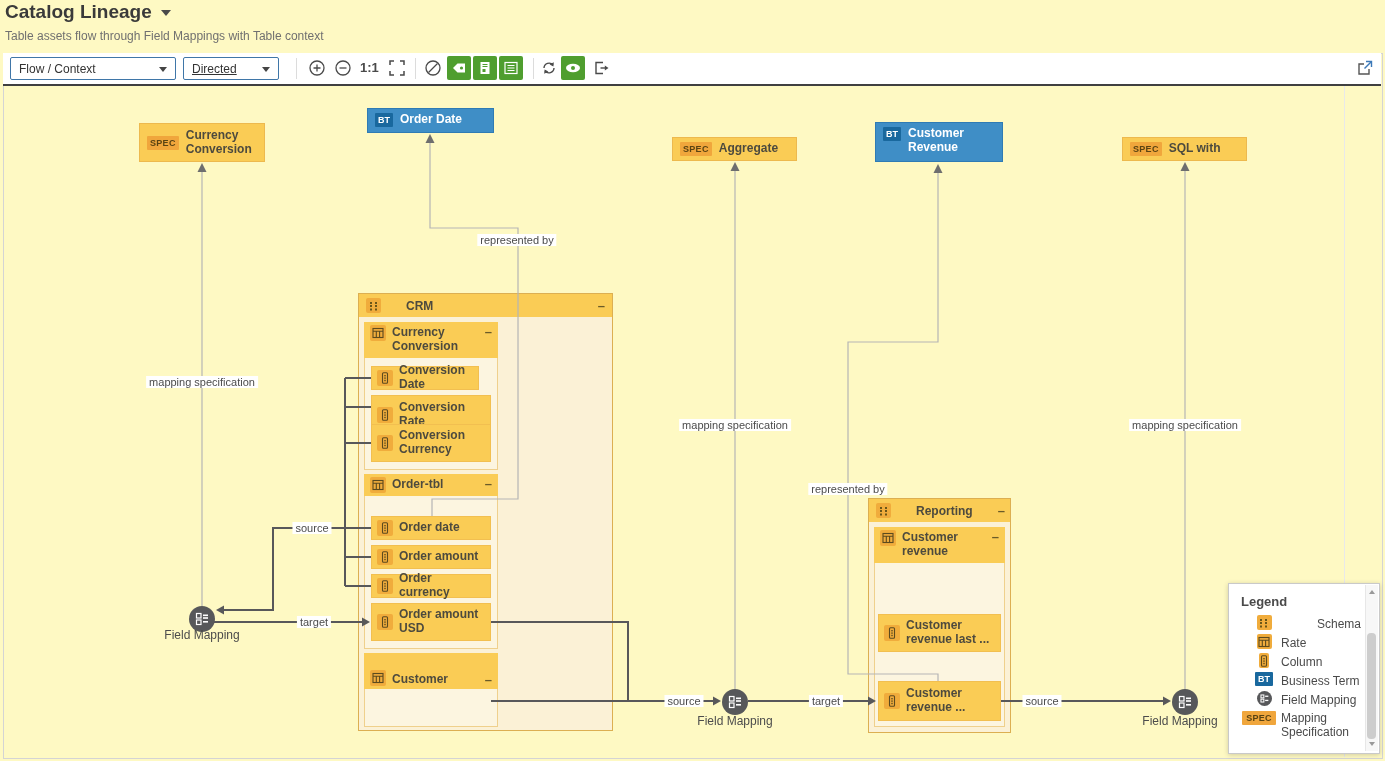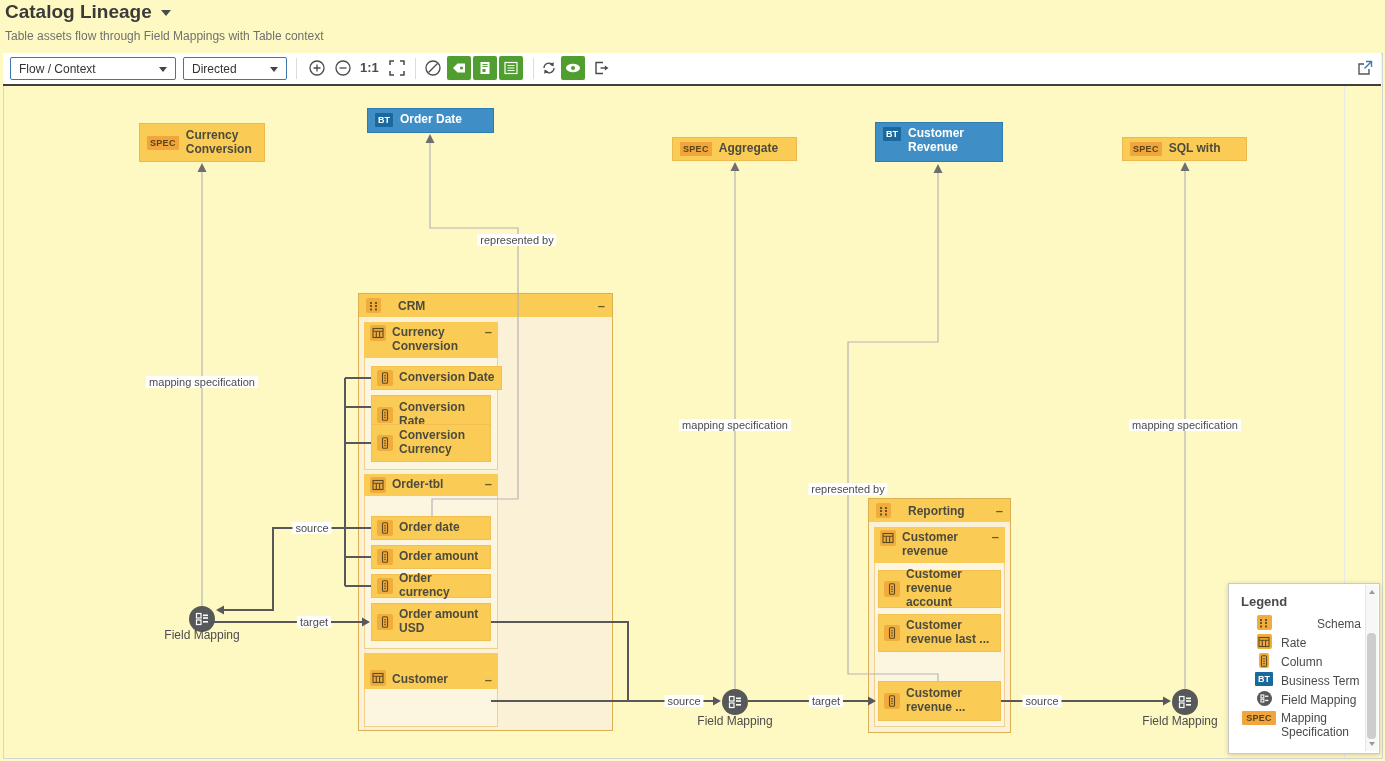--- a/index.html
+++ b/index.html
@@ -27,21 +27,21 @@
   .tb-ratio{position:absolute;top:7px;font-size:13px;font-weight:bold;color:#4a4a4a;cursor:pointer;}
   .panel-divider{left:1344px;top:54px;width:1px;height:703px;background:#e9e9e9;z-index:1;}
 
   
   .edges{left:0;top:0;width:1385px;height:761px;z-index:2;pointer-events:none;}
   .layer1{z-index:1;} .layer3{z-index:3;} .layer4{z-index:4;}
 
   
   .group{background:#fbf1d6;border:1px solid #dcaf52;box-sizing:border-box;}
   .group-header{position:absolute;left:0;top:0;right:0;height:23px;background:#facc55;
-     display:flex;align-items:center;padding:0 7px;box-sizing:border-box;gap:17px;cursor:pointer;}
+     display:flex;align-items:center;padding:0 7px;box-sizing:border-box;gap:25px;cursor:pointer;}
   .group-label{font-size:12px;font-weight:bold;color:#4d4a3e;flex:1;}
   .collapse-btn{font-size:13px;font-weight:bold;color:#6b5b28;cursor:pointer;line-height:1;}
   .tablebox{background:#fcf5e0;border:1px solid #efd08c;box-sizing:border-box;}
   .table-header{background:#facc55;display:flex;align-items:flex-start;padding:3px 6px;box-sizing:border-box;gap:6px;cursor:pointer;}
   .table-header .group-label{line-height:1.2;}
   .colbox{background:#facc55;border:1px solid #f2bf50;box-sizing:border-box;display:flex;align-items:center;
      padding:2px 5px;gap:6px;cursor:pointer;}
   .col-label{font-size:12px;font-weight:bold;color:#4d4a3e;line-height:1.15;}
   .icon-badge{flex:0 0 auto;width:16px;height:16px;background:#f0ac3c;border-radius:2px;
      display:flex;align-items:center;justify-content:center;}
@@ -89,21 +89,21 @@
   </div>
   <div class="abs page-subtitle">Table assets flow through Field Mappings with Table context</div>
 
   <div class="abs frame"></div>
   <div class="abs panel-divider"></div>
   <div class="abs toolbar">
     <div class="select" style="left:7px;width:166px;">
       <span>Flow / Context</span>
       <span class="sel-caret"></span>
     </div>
-    <div class="select" style="left:180px;width:104px;">
+    <div class="select" style="left:180px;width:96px;text-decoration:underline;">
       <span>Directed</span>
       <span class="sel-caret"></span>
     </div>
     <div class="tb-sep" style="left:293px;"></div>
 
     <div class="tb-btn" style="left:305px;">
       <svg width="18" height="18" viewBox="0 0 18 18">
           <circle cx="9" cy="9" r="7" fill="none" stroke="#4a4a4a" stroke-width="1.3"></circle>
           <path d="M5.5 9 H12.5 M9 5.5 V12.5" stroke="#4a4a4a" stroke-width="1.3"></path>
         </svg>
@@ -282,21 +282,21 @@
   <div class="abs table-header layer3" style="left:364px;top:322px;width:134px;height:36px;">
     <span class="icon-badge">
         <svg width="12" height="12" viewBox="0 0 12 12">
           <rect x="1" y="1.5" width="10" height="9" fill="none" stroke="#5c4a1e" stroke-width="1.1"></rect>
           <path d="M1 4.2 H11 M4.3 4.2 V10.5 M7.6 4.2 V10.5" stroke="#5c4a1e" stroke-width="1.1"></path>
         </svg>
       </span>
     <span class="group-label">Currency Conversion</span>
     <span class="collapse-btn">–</span>
   </div>
-  <div class="abs colbox layer3" style="left:371px;top:366px;width:131px;height:24px;">
+  <div class="abs colbox layer3" style="left:371px;top:366px;width:108px;height:24px;">
     <span class="icon-badge">
         <svg width="12" height="12" viewBox="0 0 12 12">
           <rect x="3.5" y="0.8" width="5" height="10.4" rx="1" fill="none" stroke="#5c4a1e" stroke-width="1.1"></rect>
           <g fill="#5c4a1e">
             <rect x="5.3" y="3" width="1.4" height="1.4"></rect>
             <rect x="5.3" y="5.4" width="1.4" height="1.4"></rect>
             <rect x="5.3" y="7.8" width="1.4" height="1.4"></rect>
           </g>
         </svg>
       </span>
@@ -405,33 +405,20 @@
 
   <div class="abs table-header layer3" style="left:874px;top:527px;width:131px;height:36px;">
     <span class="icon-badge">
         <svg width="12" height="12" viewBox="0 0 12 12">
           <rect x="1" y="1.5" width="10" height="9" fill="none" stroke="#5c4a1e" stroke-width="1.1"></rect>
           <path d="M1 4.2 H11 M4.3 4.2 V10.5 M7.6 4.2 V10.5" stroke="#5c4a1e" stroke-width="1.1"></path>
         </svg>
       </span>
     <span class="group-label">Customer revenue</span>
     <span class="collapse-btn">–</span>
-  </div>
-  <div class="abs colbox layer3" style="left:878px;top:570px;width:123px;height:38px;">
-    <span class="icon-badge">
-        <svg width="12" height="12" viewBox="0 0 12 12">
-          <rect x="3.5" y="0.8" width="5" height="10.4" rx="1" fill="none" stroke="#5c4a1e" stroke-width="1.1"></rect>
-          <g fill="#5c4a1e">
-            <rect x="5.3" y="3" width="1.4" height="1.4"></rect>
-            <rect x="5.3" y="5.4" width="1.4" height="1.4"></rect>
-            <rect x="5.3" y="7.8" width="1.4" height="1.4"></rect>
-          </g>
-        </svg>
-      </span>
-    <span class="col-label">Customer revenue account</span>
   </div>
   <div class="abs colbox layer3" style="left:878px;top:614px;width:123px;height:38px;">
     <span class="icon-badge">
         <svg width="12" height="12" viewBox="0 0 12 12">
           <rect x="3.5" y="0.8" width="5" height="10.4" rx="1" fill="none" stroke="#5c4a1e" stroke-width="1.1"></rect>
           <g fill="#5c4a1e">
             <rect x="5.3" y="3" width="1.4" height="1.4"></rect>
             <rect x="5.3" y="5.4" width="1.4" height="1.4"></rect>
             <rect x="5.3" y="7.8" width="1.4" height="1.4"></rect>
           </g>

